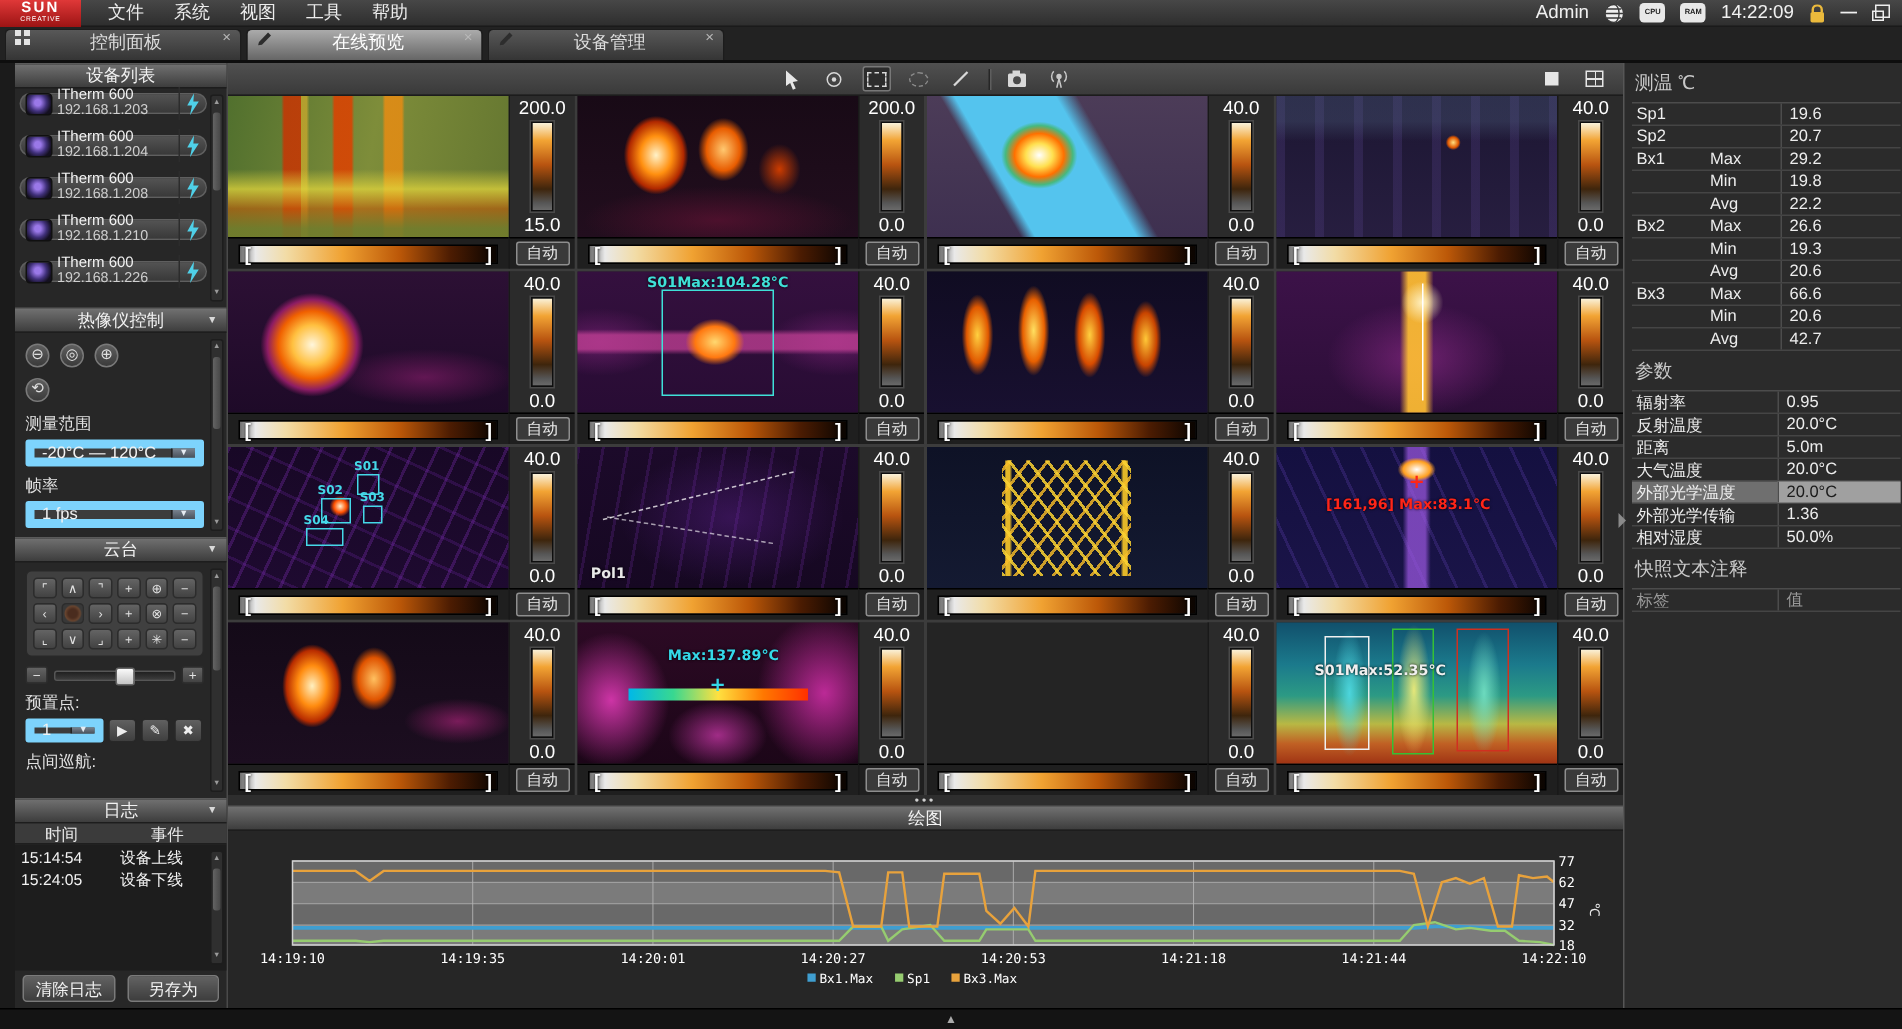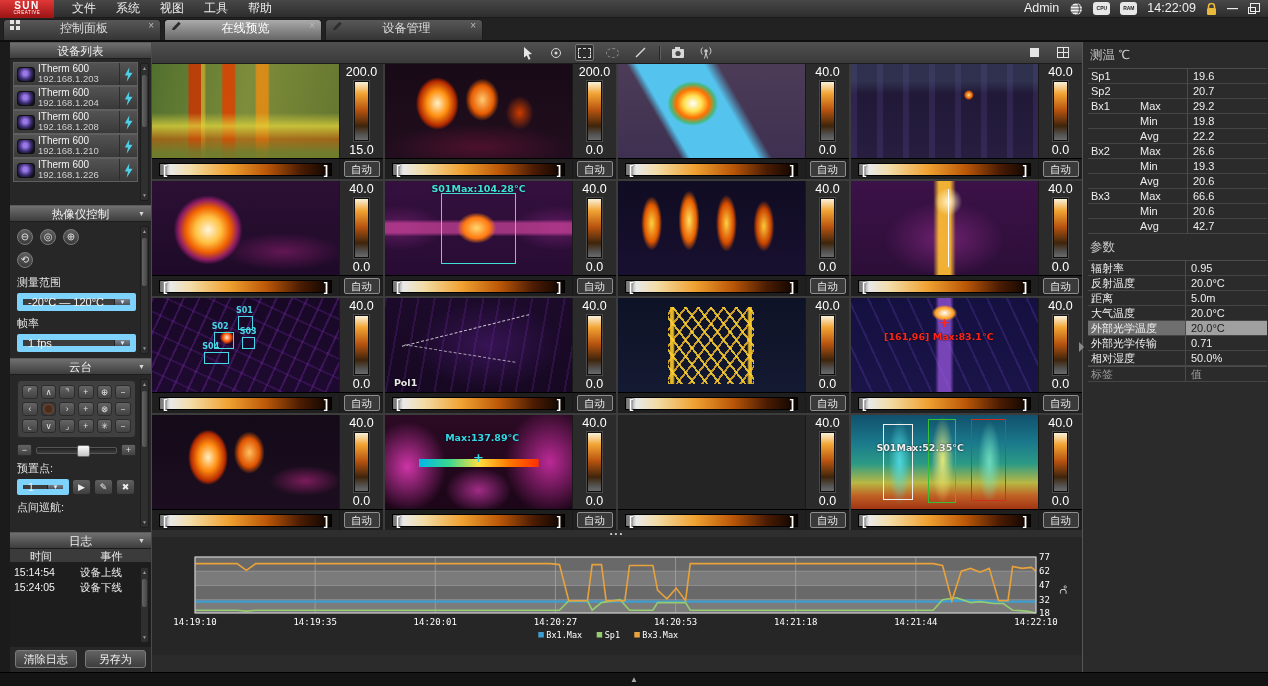--- a/index.html
+++ b/index.html
@@ -33,21 +33,21 @@
   .gutter{width:10px;background:#1b1b1b}
   .left{width:142px;background:#272727;border-right:1px solid #4a4a4a;display:flex;flex-direction:column}
   .main{width:930px;display:flex;flex-direction:column;background:#2b2b2b}
   .right{width:185px;background:#2b2b2b;border-left:1px solid #565656;padding-left:5px;position:relative;font-size:11px}
 
   .phdr{height:17px;flex:none;background:linear-gradient(#707070,#3d3d3d);font-size:11.5px;color:#f2f2f2;text-align:center;line-height:16px;position:relative;border-top:1px solid #5a5a5a;border-bottom:1px solid #1d1d1d}
   .phdr .pc{position:absolute;right:6px;top:0;font-size:7px;color:#d8d8d8}
 
   
   .devlist{height:146px;position:relative;padding:3px 13px 0 3px}
-  .dev{height:24px;margin-bottom:0;background:linear-gradient(#535353,#393939);border:1px solid #5f5f5f;border-radius:0;display:flex;align-items:center;padding:0 2px}
+  .dev{height:14px;margin-bottom:14px;background:linear-gradient(#535353,#393939);border:1px solid #5f5f5f;border-radius:11px;display:flex;align-items:center;padding:0 2px}
   .dev .cam{flex:none;width:18px;height:15px;background:radial-gradient(circle at 45% 42%,#9a78e8 0 18%,#40307a 50%,#141020 78%);border:1px solid #101010;border-radius:3px;margin:0 3px 0 1px}
   .dev .dtxt{flex:1;line-height:1.12;border-right:1px solid #2c2c2c;padding-right:2px}
   .dev .dn{font-size:10px;color:#f2f2f2}
   .dev .di{font-size:9.5px;color:#cfcfcf}
   .dev .bolt{width:15px;display:flex;justify-content:center}
   .sb{position:absolute;right:2px;top:4px;bottom:4px;width:9px;background:#2f2f2f;border:1px solid #1d1d1d;border-radius:2px}
   .sb .th{position:absolute;left:1px;right:1px;top:11px;height:38%;background:linear-gradient(90deg,#636363,#474747);border-radius:2px}
   .sb .up,.sb .dn{position:absolute;left:0;right:0;font-size:5px;color:#9a9a9a;text-align:center;line-height:7px}
   .sb .up{top:1px}.sb .dn{bottom:1px}
 
@@ -739,20 +739,21 @@
             </div>
             <div class="autowrap">
               <button class="autob">自动</button>
             </div>
           </div>
         </div>
 
       <div class="splitter">
           <span>•••</span>
         </div>
+      <div class="phdr plothdr"><span>绘图</span></div>
       <div class="plotarea">
         <svg id="trend" width="930" height="118">
             <rect x="43" y="20" width="841" height="14.237288135593218" fill="#696969"></rect>
             <rect x="43" y="34.23728813559322" width="841" height="14.237288135593218" fill="#7b7b7b"></rect>
             <rect x="43" y="48.474576271186436" width="841" height="14.237288135593225" fill="#696969"></rect>
             <rect x="43" y="62.71186440677966" width="841" height="13.288135593220339" fill="#7b7b7b"></rect>
             <line x1="43" y1="20" x2="43" y2="76" stroke="#b2b2b2" stroke-width="0.6"></line>
             <text x="43" y="88" fill="#fff" font-size="9" text-anchor="middle" font-family="DejaVu Sans Mono,monospace">14:19:10</text>
             <line x1="163.14285714285714" y1="20" x2="163.14285714285714" y2="76" stroke="#b2b2b2" stroke-width="0.6"></line>
             <text x="163.14285714285714" y="88" fill="#fff" font-size="9" text-anchor="middle" font-family="DejaVu Sans Mono,monospace">14:19:35</text>
@@ -869,27 +870,28 @@
           <div class="rrow prow">
             <span class="l">大气温度</span>
             <span class="v">20.0°C</span>
           </div>
           <div class="rrow prow sel">
             <span class="l">外部光学温度</span>
             <span class="v">20.0°C</span>
           </div>
           <div class="rrow prow">
             <span class="l">外部光学传输</span>
-            <span class="v">0.71</span>
+            <span class="v">1.36</span>
           </div>
           <div class="rrow prow">
             <span class="l">相对湿度</span>
             <span class="v">50.0%</span>
           </div>
         </div>
+      <div class="rtitle">快照文本注释</div>
       <div class="rtable">
         <div class="rrow snaph">
           <span class="l">标签</span>
           <span class="v">值</span>
         </div>
       </div>
       <div class="rhandle"></div>
     </div>
   </div>
 

